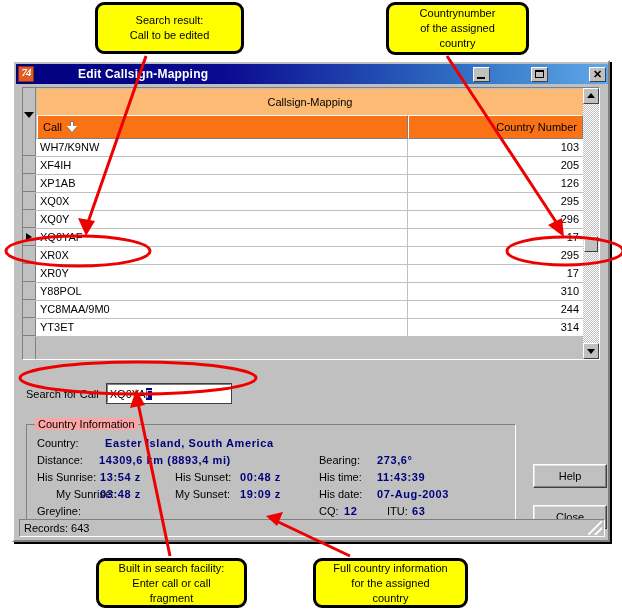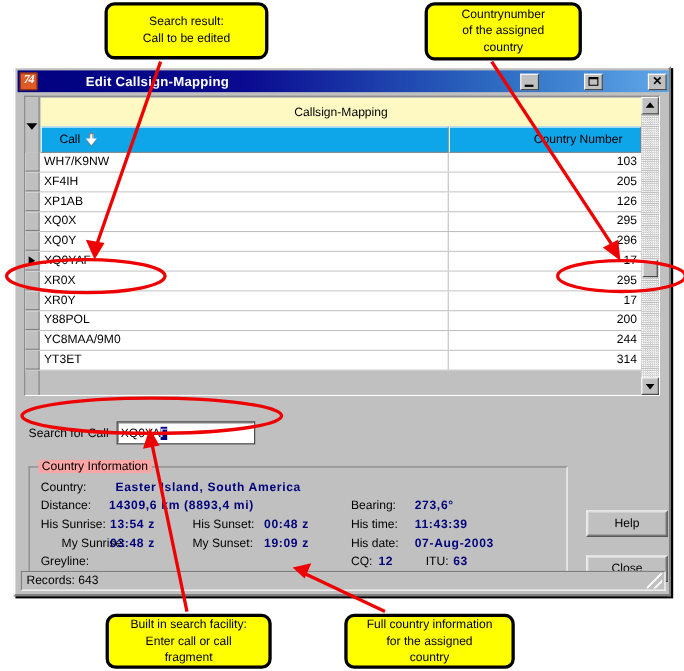--- a/index.html
+++ b/index.html
@@ -165,49 +165,49 @@
     width: 0; height: 0;
     border-left: 5px solid transparent;
     border-right: 5px solid transparent;
     border-top: 6px solid #000000;
   }
 
   #band {
     position: absolute;
     left: 14px; top: 1px;
     width: 546px; height: 26px;
-    background: #fef9c3;
+    background: #fdba74;
     color: #000000;
     font-size: 11px;
     display: flex;
     align-items: center;
     justify-content: center;
     box-sizing: border-box;
   }
   #headrow {
     position: absolute;
     left: 14px; top: 27px;
     width: 546px; height: 24px;
     box-sizing: border-box;
   }
   .hcell {
     position: absolute;
     top: 0;
     height: 24px;
-    background: #0ea5e9;
+    background: #f97316;
     border-top: 1px solid #ffffff;
     border-left: 1px solid #ffffff;
     border-right: 1px solid #808080;
     border-bottom: 1px solid #808080;
     box-sizing: border-box;
     font-size: 11px;
     color: #000;
     display: flex;
     align-items: center;
-    padding: 0 16px;
+    padding: 0 5px;
   }
   .hcell.call { left: 0; width: 371px; justify-content: flex-start; }
   .hcell.num  { left: 371px; width: 175px; justify-content: flex-end; }
   .sortglyph {
     display: inline-block;
     margin-left: 6px;
     width: 9px;
     height: 12px;
     position: relative;
   }
@@ -568,21 +568,21 @@
               <span class="c-num">295</span>
             </div>
             <div class="row">
               <span class="ind"></span>
               <span class="c-call">XR0Y</span>
               <span class="c-num">17</span>
             </div>
             <div class="row">
               <span class="ind"></span>
               <span class="c-call">Y88POL</span>
-              <span class="c-num">200</span>
+              <span class="c-num">310</span>
             </div>
             <div class="row">
               <span class="ind"></span>
               <span class="c-call">YC8MAA/9M0</span>
               <span class="c-num">244</span>
             </div>
             <div class="row">
               <span class="ind"></span>
               <span class="c-call">YT3ET</span>
               <span class="c-num">314</span>

